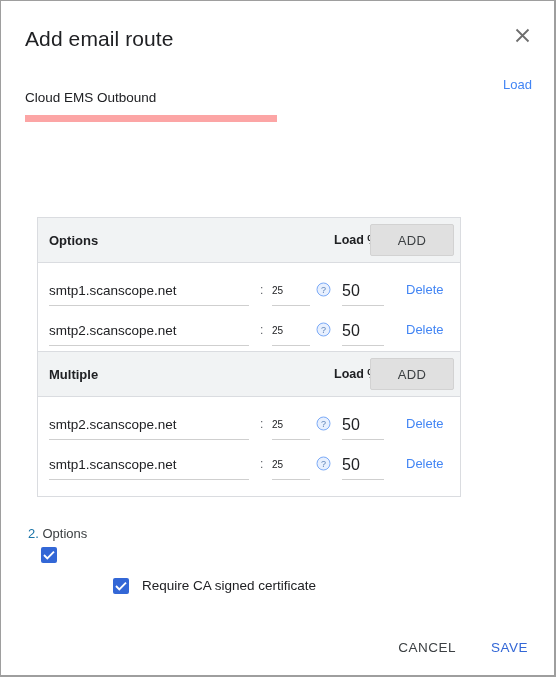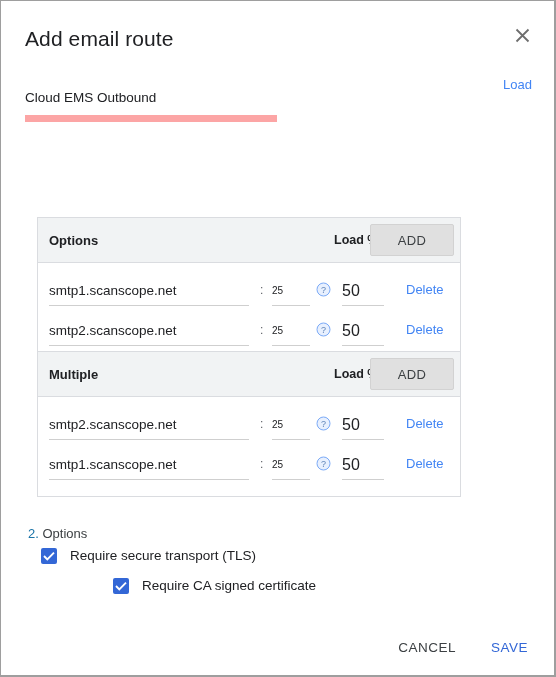--- a/index.html
+++ b/index.html
@@ -408,21 +408,20 @@
   <div class="step step-2">
     <span class="num">2.</span><span> Options</span>
   </div>
 
   <div class="cb-row cb-tls">
     <span class="cbox">
       <svg width="12" height="10" viewBox="0 0 12 10">
         <path d="M1 5 L4.3 8.3 L11 1.6" stroke="#ffffff" stroke-width="1.9" fill="none"></path>
       </svg>
     </span>
-    <span class="cb-label">Require secure transport (TLS)</span>
   </div>
 
   <div class="cb-row cb-ca">
     <span class="cbox">
       <svg width="12" height="10" viewBox="0 0 12 10">
         <path d="M1 5 L4.3 8.3 L11 1.6" stroke="#ffffff" stroke-width="1.9" fill="none"></path>
       </svg>
     </span>
     <span class="cb-label">Require CA signed certificate</span>
   </div>

